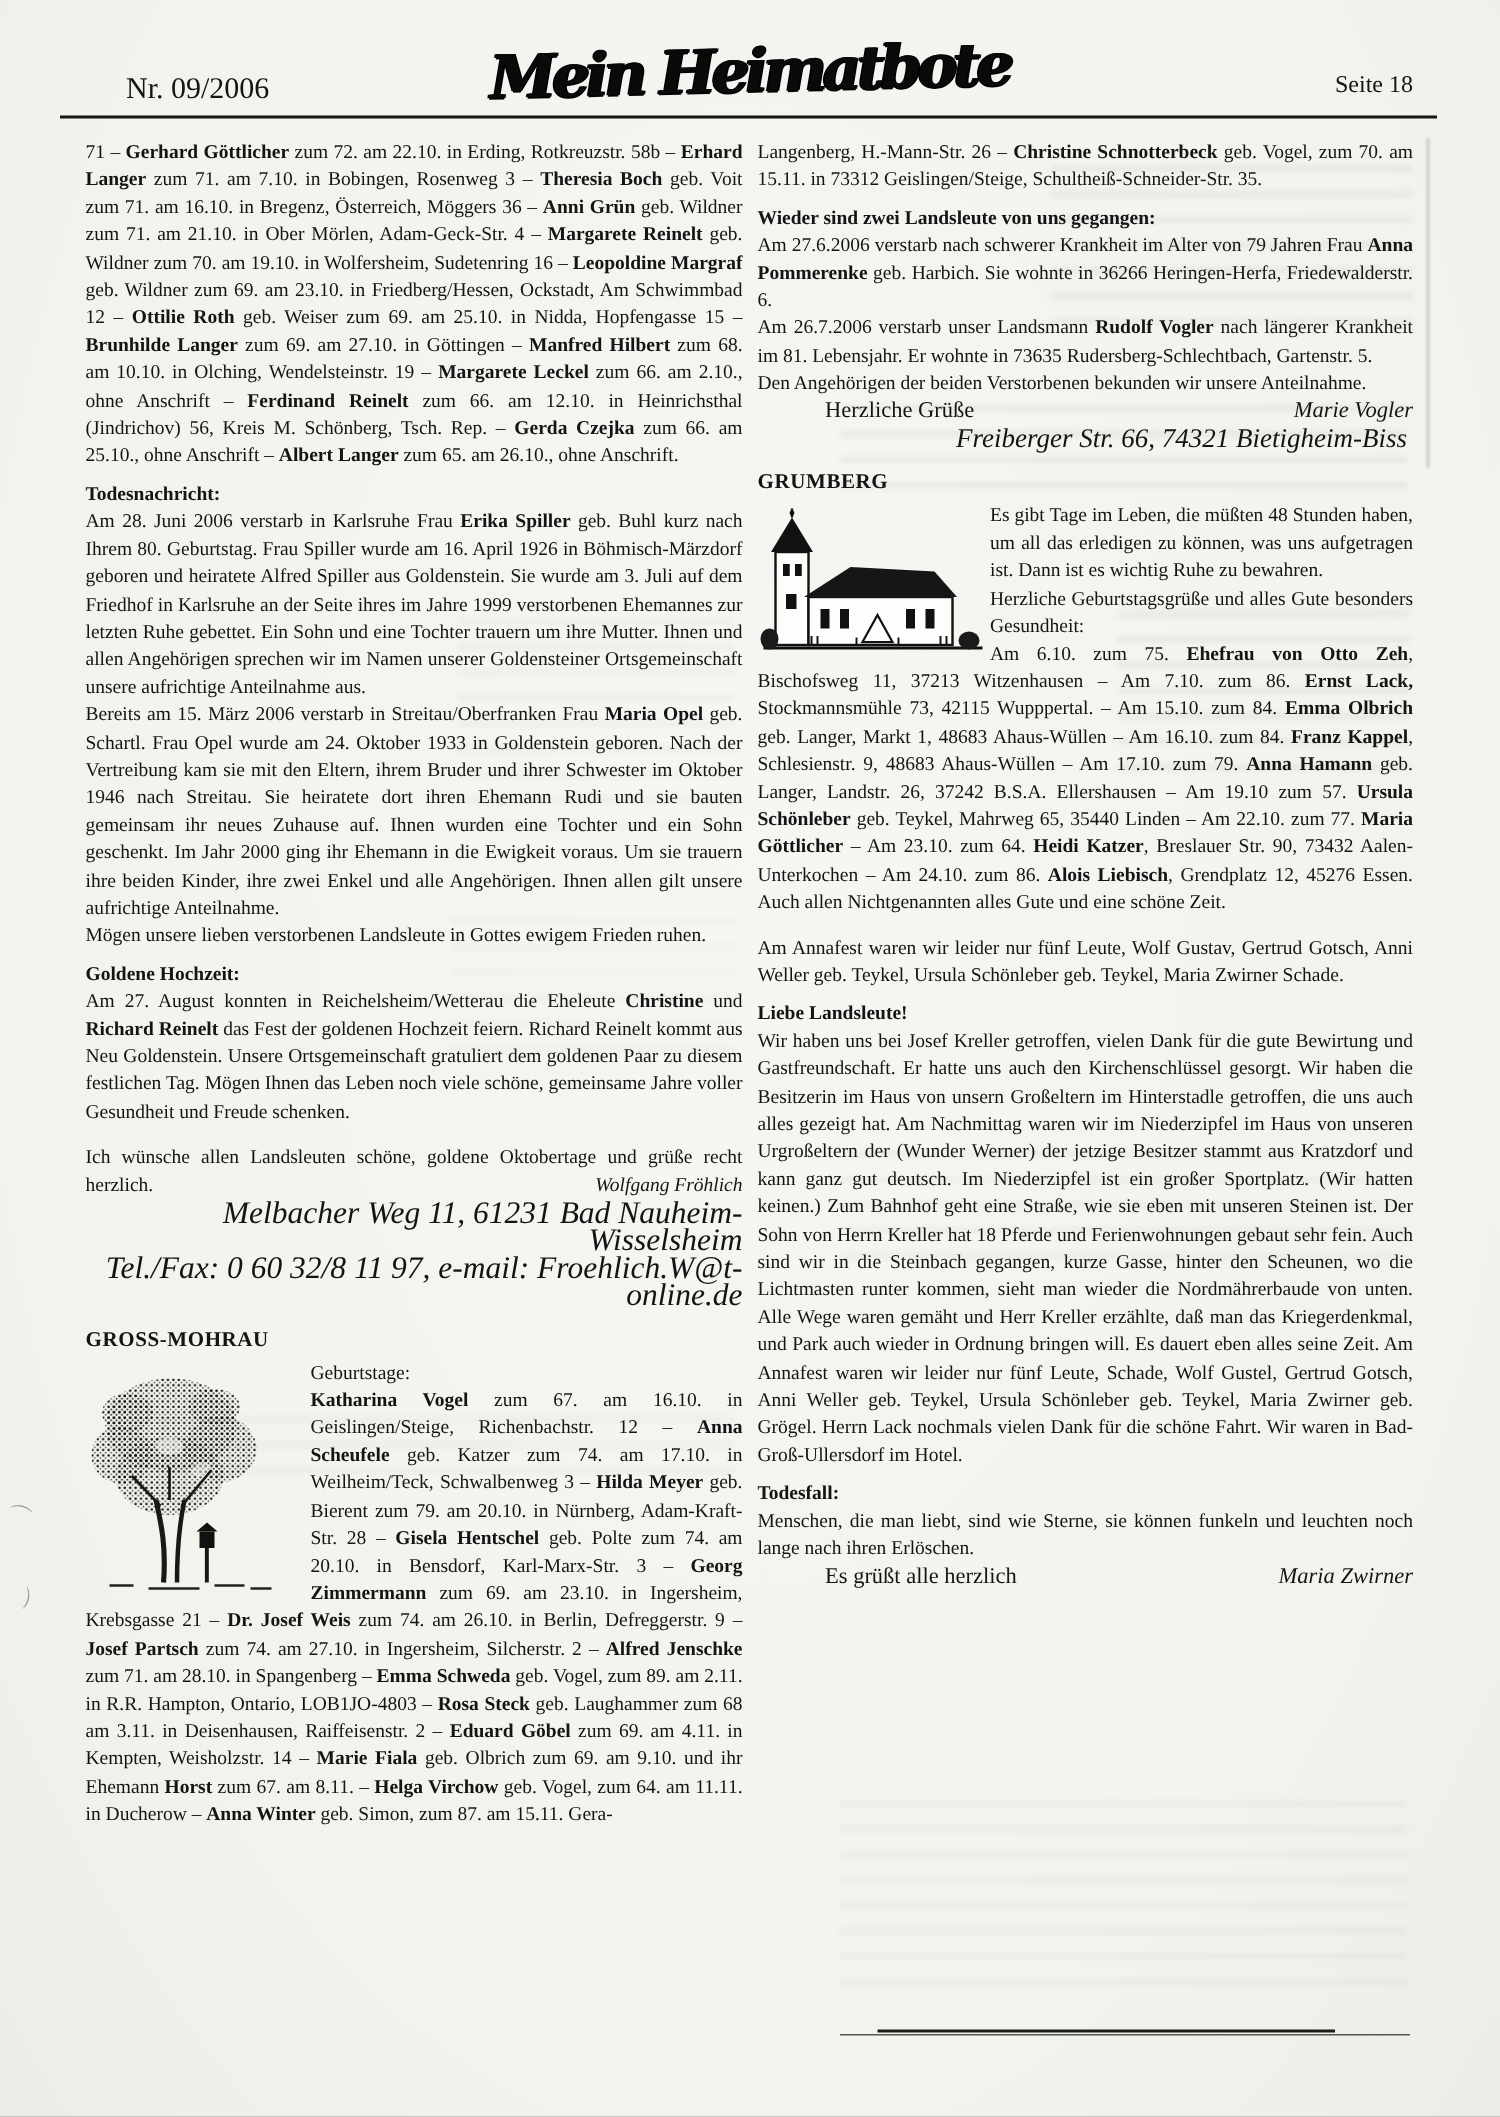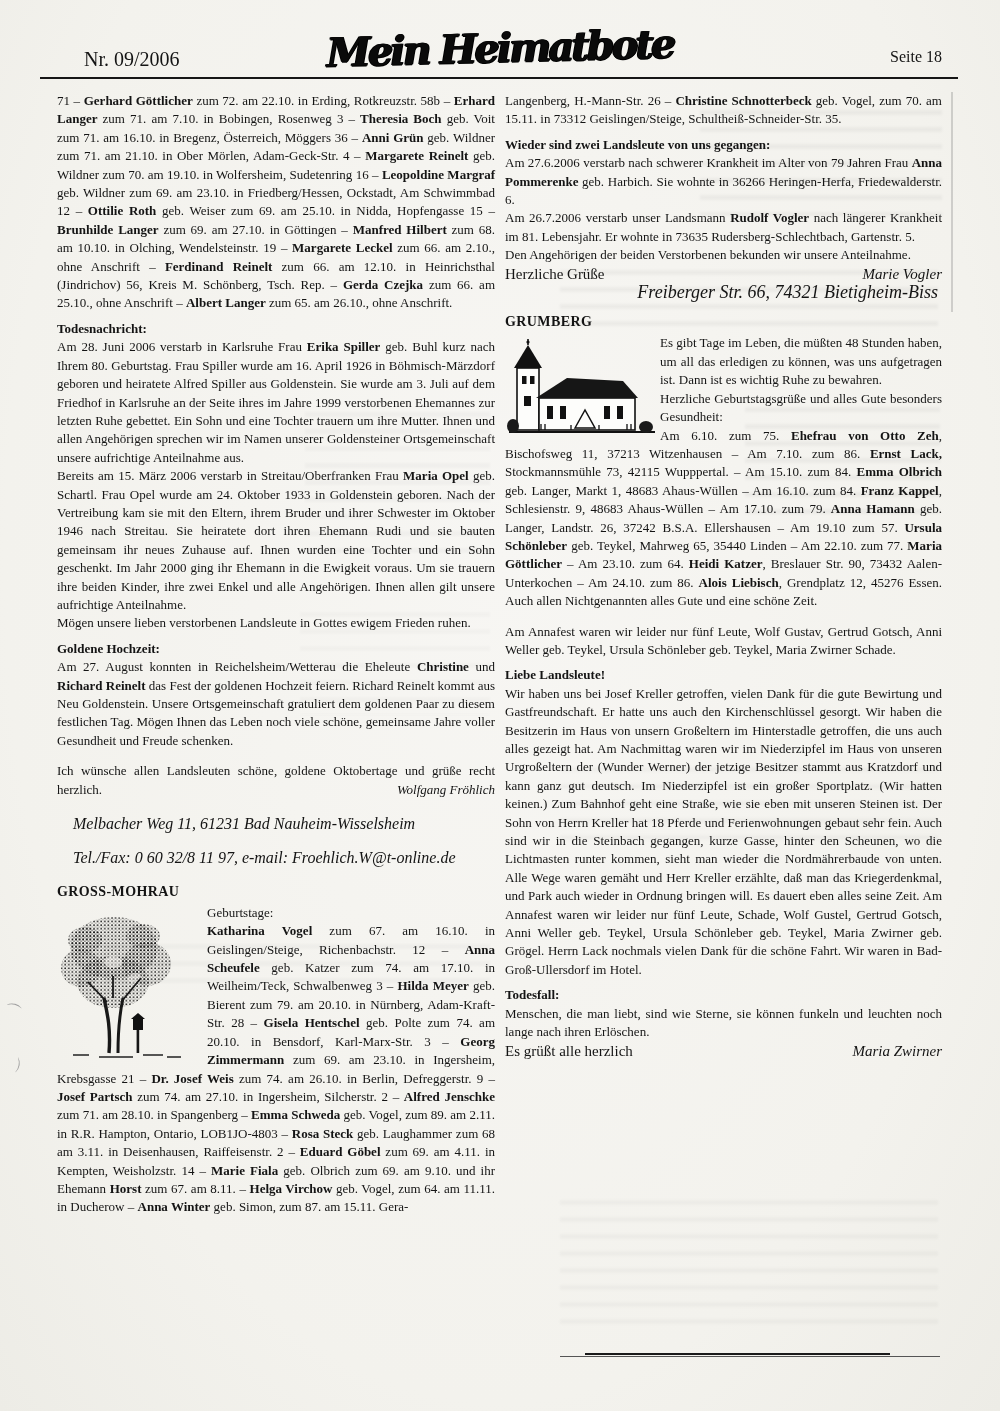--- a/index.html
+++ b/index.html
@@ -24,23 +24,23 @@
   
   .col{position:absolute;top:92px;z-index:2;}
   .col-left{left:57px;width:438px;}
   .col-right{left:505px;width:437px;}
   p.body-p{margin:0;text-align:justify;font-size:13px;line-height:18.4px;hyphens:auto;}
   .run-head{font-weight:bold;text-align:left !important;}
   .mt{margin-top:7px !important;}
   .mt2{margin-top:12px !important;}
   .sec-head{margin:13px 0 4px 0;text-align:left;font-weight:bold;font-size:14px;letter-spacing:.4px;}
   .sig-float{float:right;font-style:italic;}
-  .sig-row{display:flex;justify-content:space-between;font-size:15px;line-height:18.4px;}
+  .sig-row{display:flex;justify-content:space-between;font-size:15px;line-height:18.4px;margin-left:45px;}
   .sig-row .sig{font-style:italic;}
-  .addr-c{text-align:left;font-style:italic;font-size:16px;line-height:18.4px;margin:16px;}
+  .addr-c{text-align:right;font-style:italic;font-size:21px;line-height:18.4px;margin:0;}
   .addr-r{text-align:right;font-style:italic;font-size:18px;line-height:18.4px;margin:0;padding-right:4px;}
   
   .float-tree{float:left;width:150px;height:156px;margin:2px 0 2px 0;}
   .float-church{float:left;width:155px;height:100px;margin:4px 0 2px 0;}
   
   .ghost{position:absolute;z-index:1;opacity:.35;filter:blur(1.3px);
     background:repeating-linear-gradient(to bottom, transparent 0 12px, rgba(95,95,95,.18) 12px 17px);}
   .edge-line{position:absolute;z-index:1;left:951px;top:92px;width:2px;height:220px;
     background:rgba(110,110,110,.28);filter:blur(.6px);}
   .margin-mark{position:absolute;z-index:1;color:rgba(90,90,95,.55);font-size:18px;}

